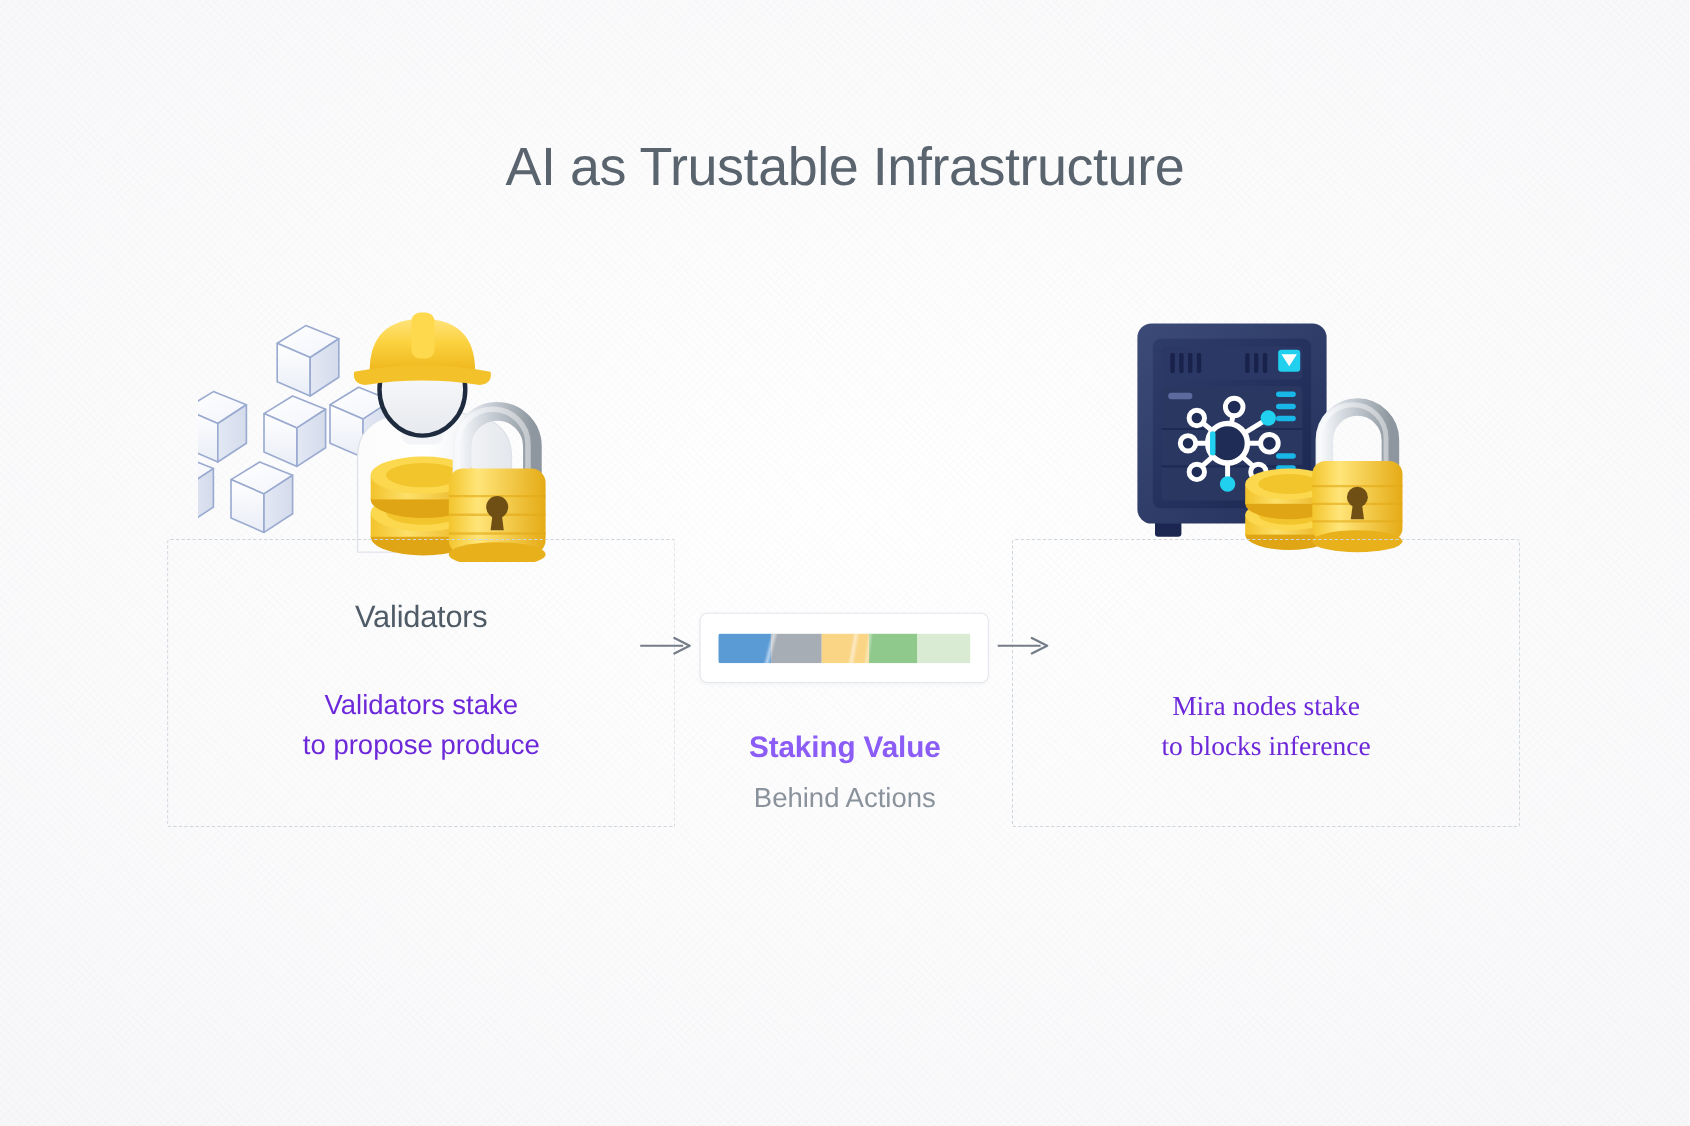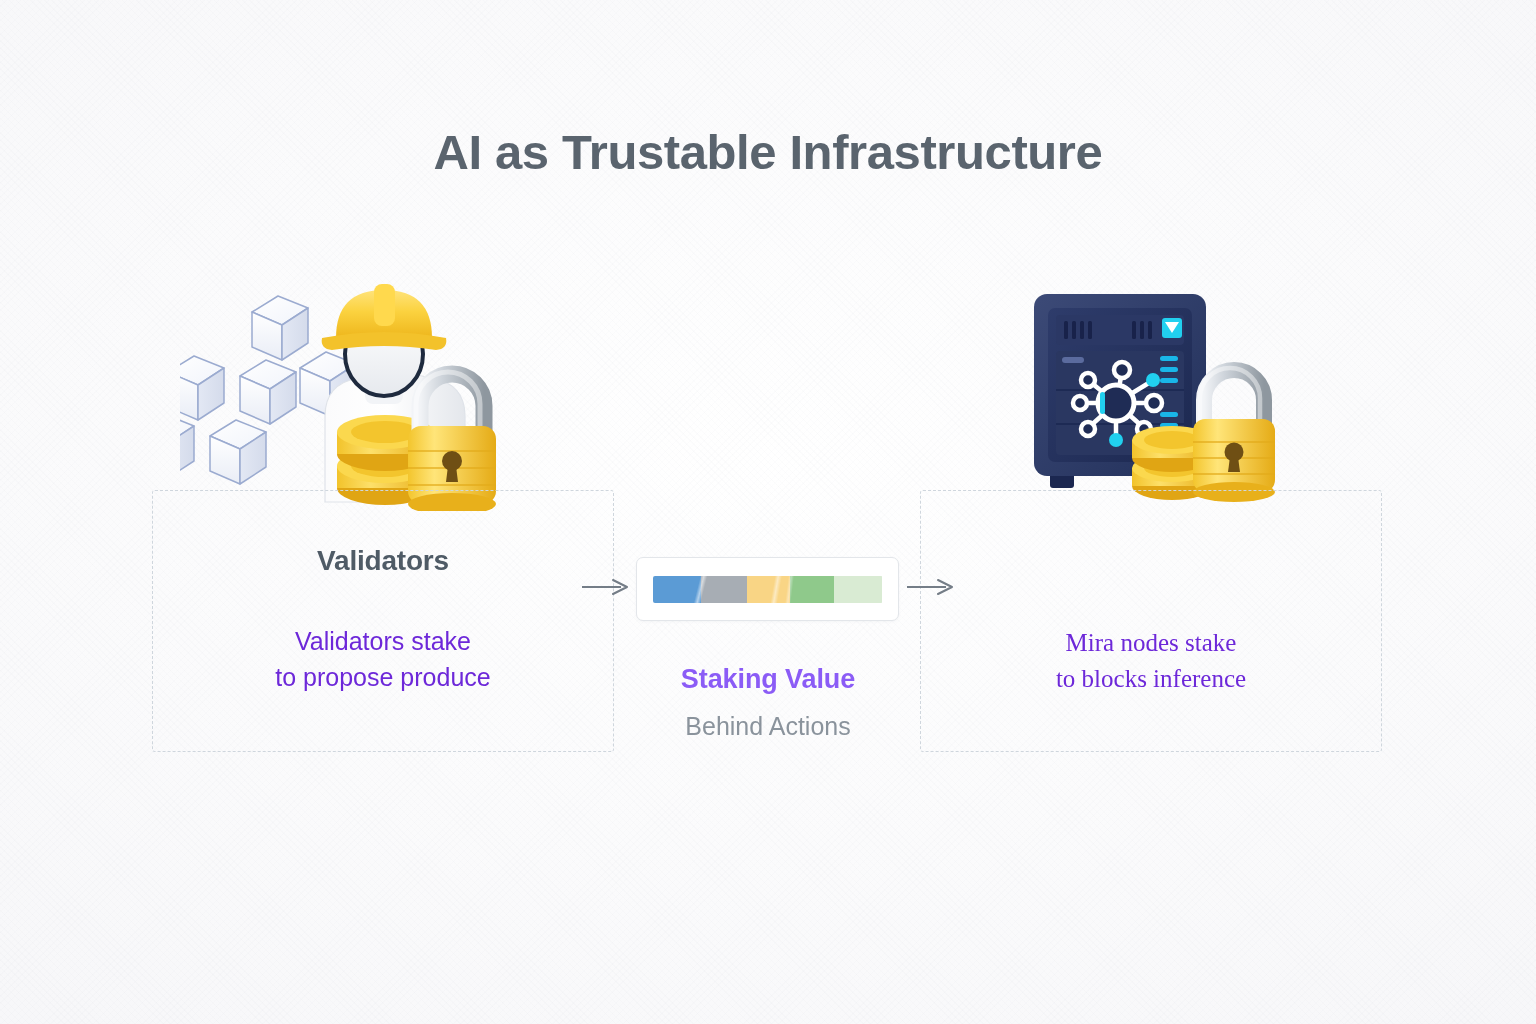--- a/index.html
+++ b/index.html
@@ -35,42 +35,42 @@
   }
 
   
   .title {
     position: absolute;
     top: 124px;
     left: 0;
     width: 1536px;
     text-align: center;
     font-size: 49px;
-    font-weight: 700;
+    font-weight: 400;
     letter-spacing: -0.4px;
     color: #5a646e;
   }
 
   
   .card {
     position: absolute;
     border: 1.4px dashed #cfd6dd;
     border-radius: 3px;
     background: transparent;
   }
   #card-left  { left: 152px;  top: 490px; width: 462px; height: 262px; }
   #card-right { left: 920px;  top: 490px; width: 462px; height: 262px; }
 
   .card-heading {
     position: absolute;
     left: 0;
     width: 100%;
     text-align: center;
     font-size: 28px;
-    font-weight: 700;
+    font-weight: 400;
     color: #4f5b66;
     letter-spacing: -0.2px;
   }
   #card-left  .card-heading { top: 54px; }
   #card-right .card-heading { top: 56px; }
 
   .card-body {
     position: absolute;
     left: 0;
     width: 100%;

